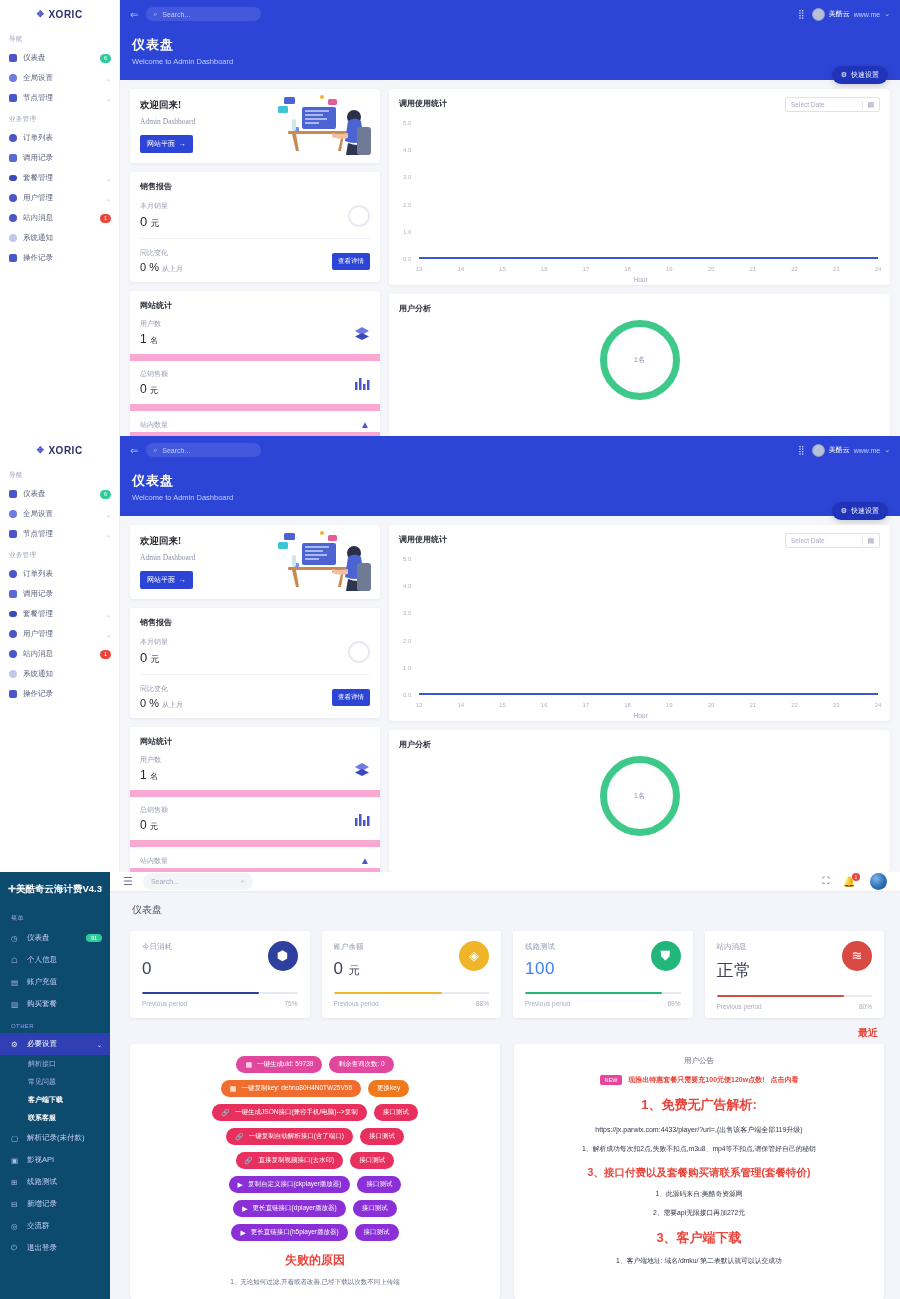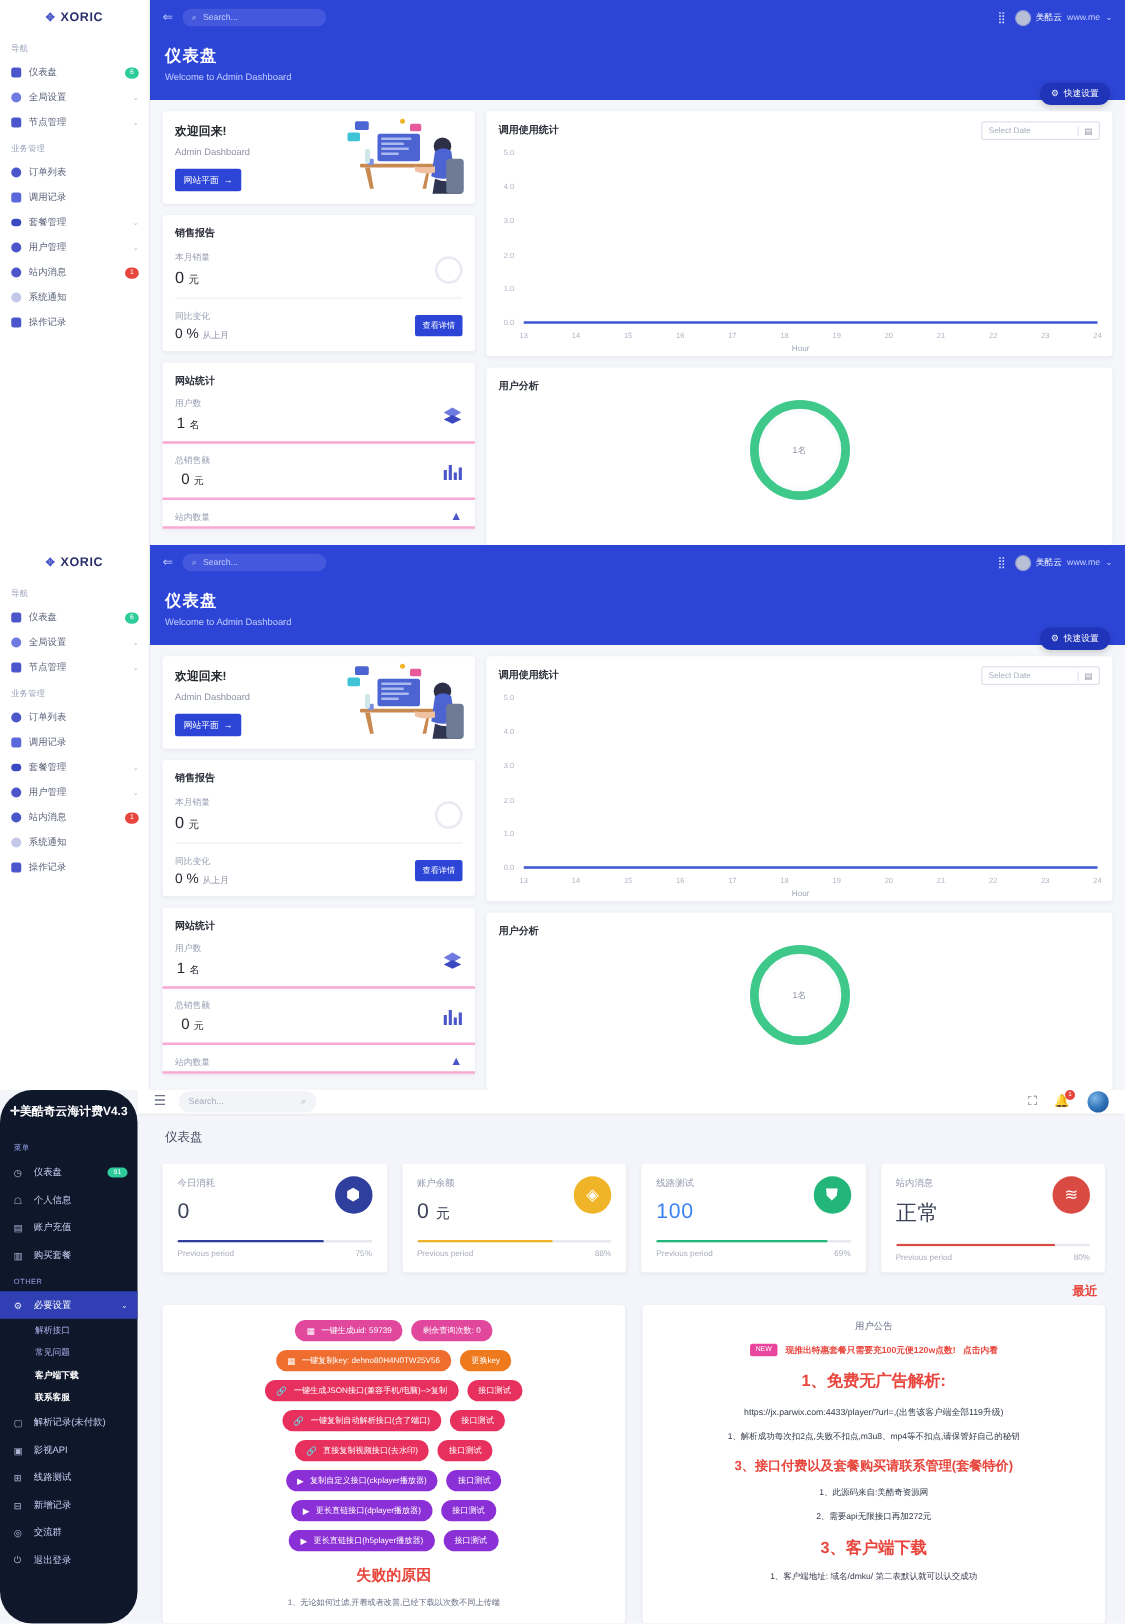--- a/index.html
+++ b/index.html
@@ -46,39 +46,39 @@
   .xo-h2 { font-size:7.5px; color:#c3cdff; margin-top:3px; }
   .xo-quick { position:absolute; right:12px; bottom:-4px; background:#1f34b8; color:#fff;
               font-size:7px; border-radius:11px; padding:4px 9px; display:flex; align-items:center; gap:4px;
               box-shadow:0 2px 6px rgba(0,0,0,.18); }
 
   .xo-body { flex:1; display:flex; gap:9px; padding:9px 10px 0 10px; background:#f5f6fa; overflow:hidden; }
   .xo-col-l { width:250px; flex:0 0 250px; display:flex; flex-direction:column; gap:9px; }
   .xo-col-r { flex:1; display:flex; flex-direction:column; gap:9px; }
   .card { background:#fff; border-radius:3px; box-shadow:0 1px 3px rgba(40,50,90,.07); }
 
-  .welcome { padding:9px 10px; display:flex; align-items:center; position:relative; min-height:74px; }
+  .welcome { padding:9px 10px; display:flex; align-items:center; position:relative; min-height:74px;font-family:Liberation Serif, serif; }
   .welcome .wt { font-size:9.5px; font-weight:bold; color:#25272e; }
   .welcome .ws { font-size:7.5px; color:#8c92a6; margin-top:5px; }
   .welcome .wb { margin-top:9px; background:#2d45d6; color:#fff; font-size:7px;
                  border-radius:2px; padding:4px 7px; display:inline-flex; gap:4px; align-items:center; }
   .welcome .wart { position:absolute; right:6px; top:4px; width:110px; height:66px; }
 
   .sales { padding:9px 10px 8px 10px; }
   .sales .st { font-size:8px; font-weight:bold; color:#2c2f3a; }
   .srow { display:flex; align-items:center; justify-content:space-between; margin-top:9px; }
   .slab { font-size:7px; color:#9aa0b4; }
   .sval { font-size:13px; color:#24262e; margin-top:3px; }
   .sval small { font-size:8.5px; }
   .sring { width:22px; height:22px; border-radius:50%; border:2px solid #e8eaf2; }
   .sdiv { height:1px; background:#eef0f6; margin:8px 0 0 0; }
   .sbtn { background:#2d45d6; color:#fff; font-size:6.5px; border-radius:2px; padding:4px 6px; }
 
   .stats .stt { font-size:8px; font-weight:bold; color:#2c2f3a; padding:9px 10px 0 10px; }
-  .strow { display:flex; align-items:center; justify-content:space-between; padding:8px 10px; border-bottom:2px solid #f9a8d4;text-align:center; }
+  .strow { display:flex; align-items:center; justify-content:space-between; padding:8px 10px; border-bottom:7px solid #f9a8d4; }
   .stlab { font-size:7px; color:#9aa0b4; }
   .stval { font-size:12px; color:#24262e; margin-top:3px; }
   .stval small { font-size:8px; }
 
   .chartcard { padding:9px 10px; height:196px; position:relative; }
   .cct { font-size:8px; font-weight:bold; color:#2c2f3a; }
   .dateinput { position:absolute; right:10px; top:8px; width:95px; height:15px; border:1px solid #dfe2ec;
                border-radius:2px; display:flex; align-items:center; padding:0 5px; font-size:6.5px; color:#a7adbf; }
   .dateinput .cal { margin-left:auto; border-left:1px solid #e3e6ef; padding-left:4px; color:#8f95a8; font-size:7px; }
   .plot { position:absolute; left:14px; right:12px; top:34px; bottom:26px; }
@@ -89,21 +89,21 @@
 
   .usercard { padding:9px 10px; flex:1; position:relative; }
   .donutwrap { display:flex; align-items:center; justify-content:center; margin-top:6px; }
   .donut { width:80px; height:80px; border-radius:50%; border:7px solid #3ec98a;
            display:flex; align-items:center; justify-content:center; background:#fff;
            box-shadow:inset 0 0 0 3px #fafbfd; }
   .donut span { font-size:7px; color:#8b91a4; }
 
   
   .mk-panel { width:900px; height:427px; display:flex; background:#f4f5fa; }
-  .mk-sidebar { width:110px; flex:0 0 110px; background:#0f172a; color:#c9d0f5;border-radius:26px; }
+  .mk-sidebar { width:110px; flex:0 0 110px; background:#0c4a6e; color:#c9d0f5; }
   .mk-brand { height:34px; display:flex; align-items:center; justify-content:center;
               font-size:9.5px; font-weight:bold; color:#fff; }
   .mk-sec { font-size:6px; color:#93a0e6; padding:8px 0 4px 11px; letter-spacing:.4px; }
   .mk-item { display:flex; align-items:center; gap:7px; padding:6px 8px 6px 11px; font-size:7.5px; }
   .mk-item.act { background:#3040b4; color:#fff; }
   .mk-ic { width:9px; font-size:7.5px; opacity:.85; flex:0 0 9px; }
   .mk-l { flex:1; white-space:nowrap; overflow:hidden; }
   .mk-b { background:#2ecc9b; color:#fff; font-size:5.5px; border-radius:7px; padding:1px 5px; }
   .mk-chev { font-size:6px; }
   .mk-sub { padding:4px 8px 4px 28px; font-size:7px; color:#a9b3ee; }

